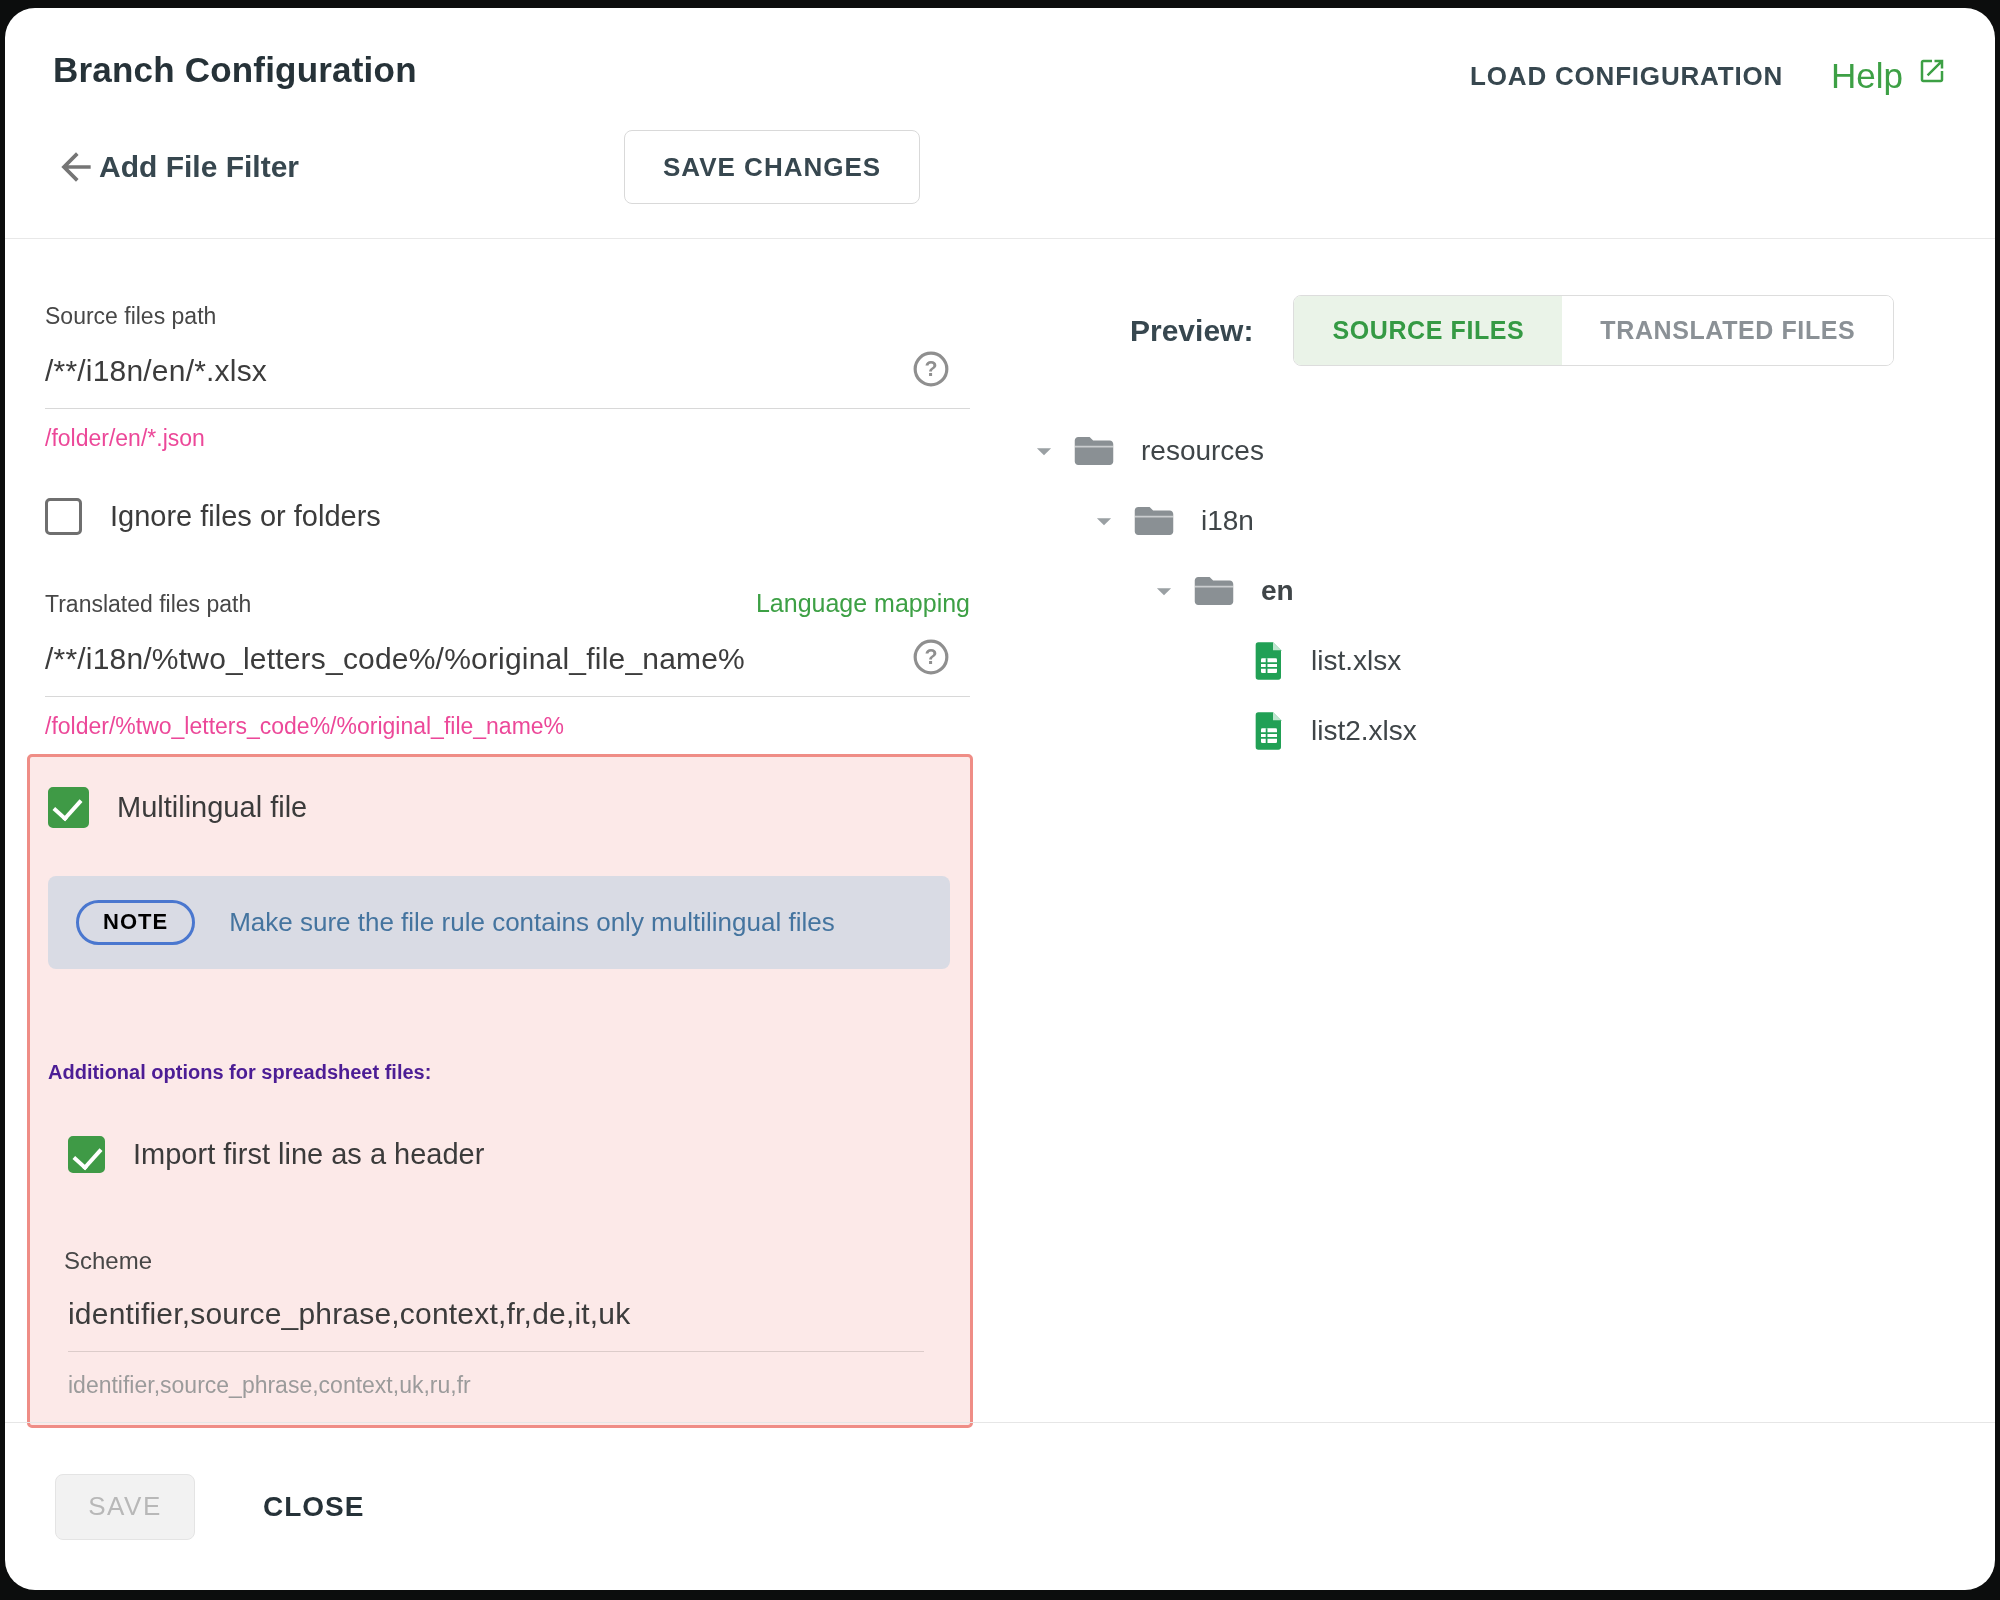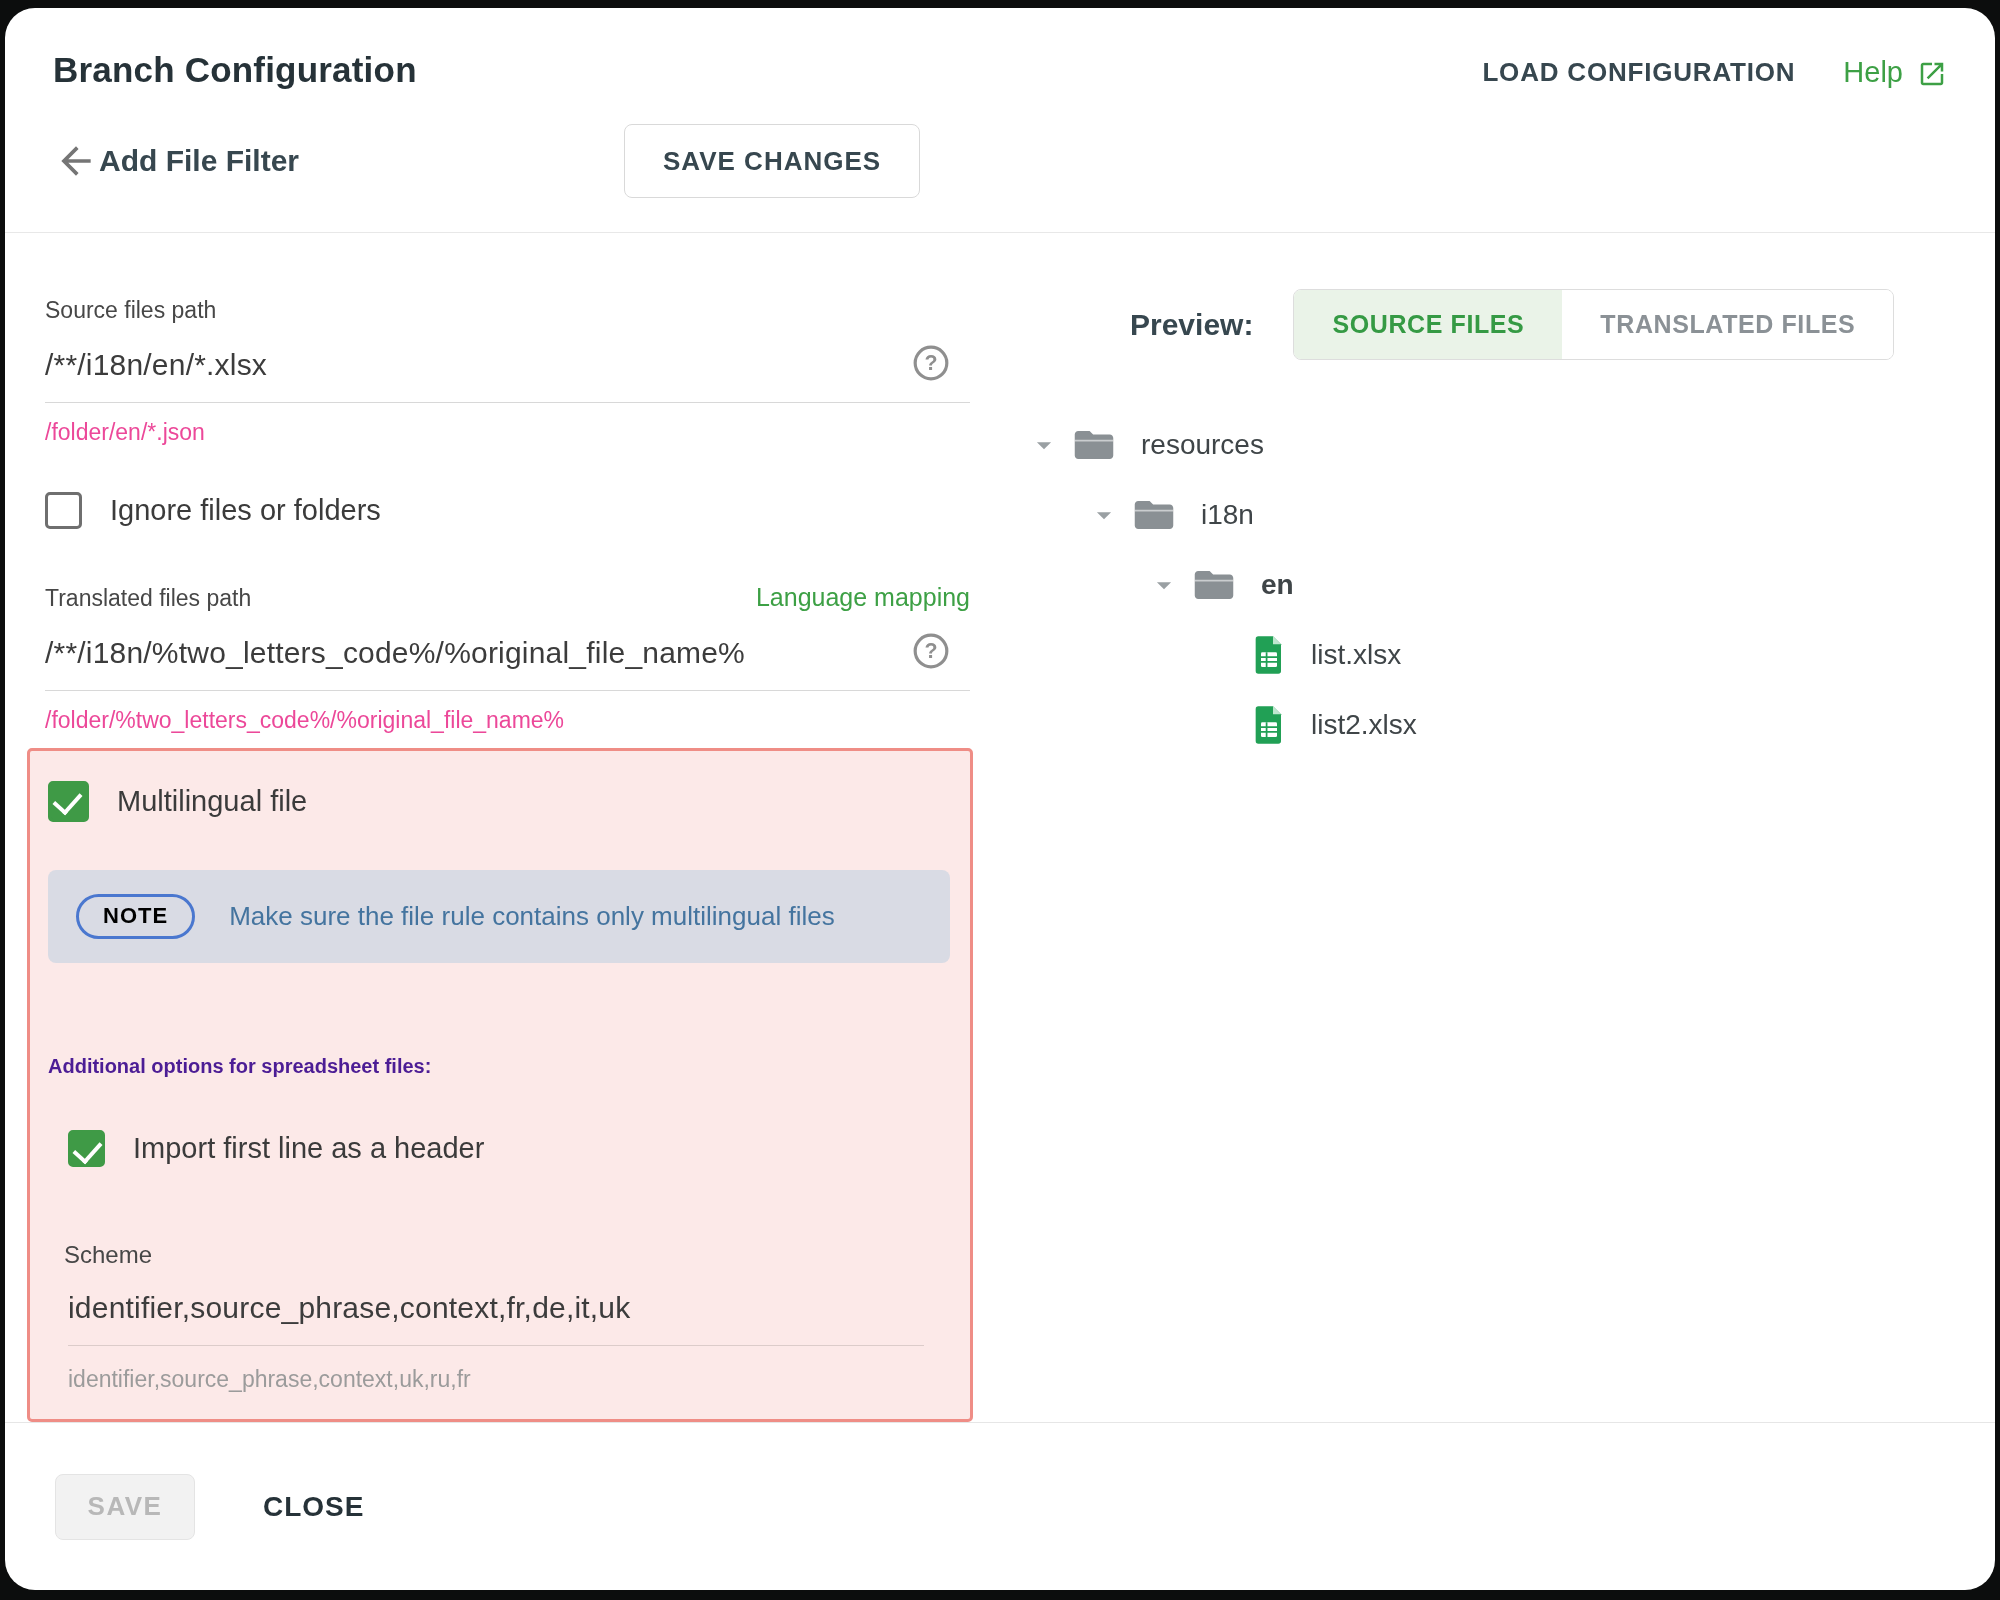--- a/index.html
+++ b/index.html
@@ -7,21 +7,21 @@
   .card {
     position:absolute; left:5px; right:5px; top:8px; bottom:10px;
     background:#ffffff; border-radius:30px; overflow:hidden;
   }
   
   .header { padding:42px 48px 0 48px; }
   .header-top { display:flex; align-items:flex-start; justify-content:space-between; }
   .page-title { font-size:35px; font-weight:bold; color:#263238; letter-spacing:.2px; }
   .header-actions { display:flex; align-items:center; gap:48px; padding-top:6px; }
   .load-config { font-size:26px; font-weight:600; letter-spacing:.8px; color:#37474f; background:none; border:none; cursor:pointer; font-family:inherit; }
-  .help-link { display:flex; align-items:flex-end; gap:14px; font-size:29px; color:#3da045; text-decoration:none; cursor:pointer; background:none; border:none; font-family:inherit; }
+  .help-link { display:flex; align-items:flex-start; gap:14px; font-size:35px; color:#3da045; text-decoration:none; cursor:pointer; background:none; border:none; font-family:inherit; }
   .subheader { display:flex; align-items:center; margin-top:34px; padding-bottom:34px; }
   .back-btn { width:46px; height:46px; border:none; background:none; cursor:pointer; display:flex; align-items:center; justify-content:center; }
   .subheader-title { font-size:30px; font-weight:bold; color:#37474f; }
   .save-changes-btn {
     margin-left:325px; height:74px; padding:0 38px; background:#fff;
     border:1px solid #d9d9d9; border-radius:8px; font-family:inherit;
     font-size:26px; font-weight:600; letter-spacing:1px; color:#37474f; cursor:pointer;
   }
   .header-divider { border:none; border-top:1px solid #e8e8e8; }
 
@@ -85,21 +85,21 @@
   .tree { margin-top:50px; padding-left:12px; }
   .tree-row { display:flex; align-items:center; height:70px; cursor:pointer; }
   .caret-slot { width:46px; flex:none; display:flex; align-items:center; }
   .tree-icon { flex:none; display:flex; align-items:center; }
   .tree-label { margin-left:26px; font-size:28px; color:#3f4548; }
 
   
   .footer { position:absolute; left:0; right:0; bottom:0; height:168px; border-top:1px solid #e6e6e6; display:flex; align-items:center; padding-left:50px; }
   .save-btn {
     width:140px; height:66px; background:#f2f2f2; border:1px solid #e4e4e4; border-radius:8px;
-    font-family:inherit; font-size:26px; font-weight:700; letter-spacing:1.5px; color:#b8b8b8;
+    font-family:inherit; font-size:26px; font-weight:400; letter-spacing:1.5px; color:#b8b8b8;
   }
   .close-btn { margin-left:48px; background:none; border:none; font-family:inherit; font-size:28px; font-weight:bold; letter-spacing:1px; color:#263238; cursor:pointer; padding:16px 20px; }
 </style>
 </head>
 <body>
 
 <div class="card">
 
   <div class="header">
     <div class="header-top">

